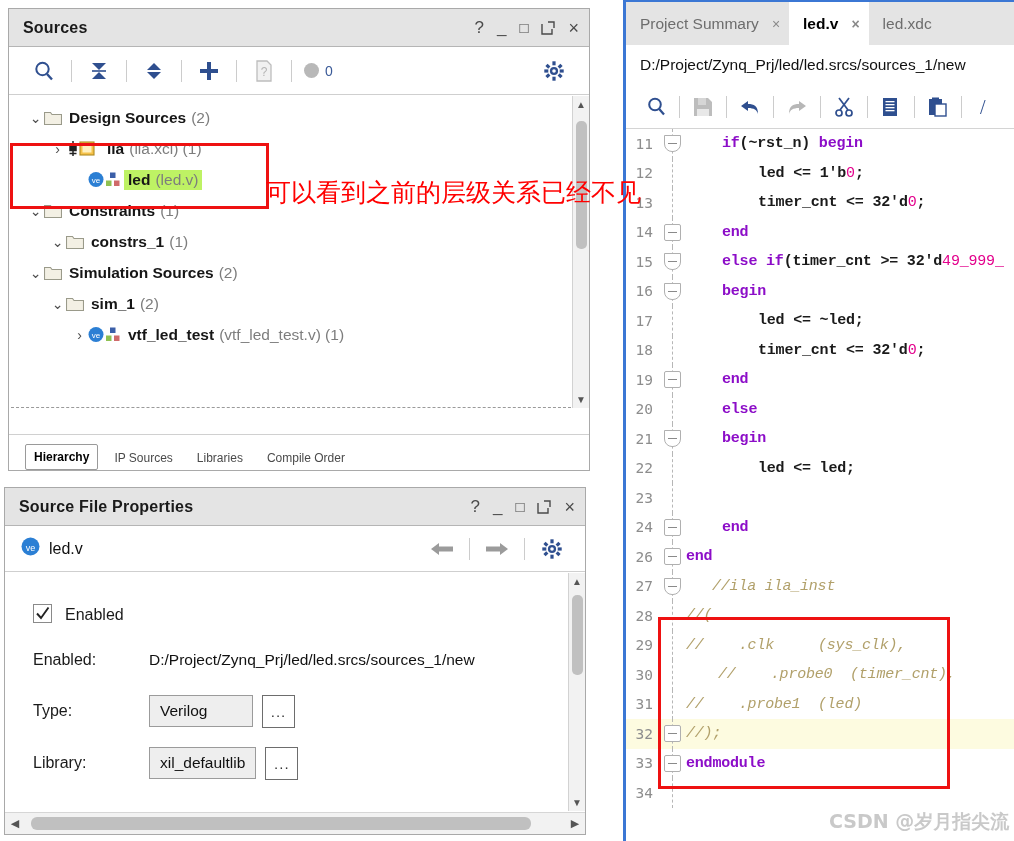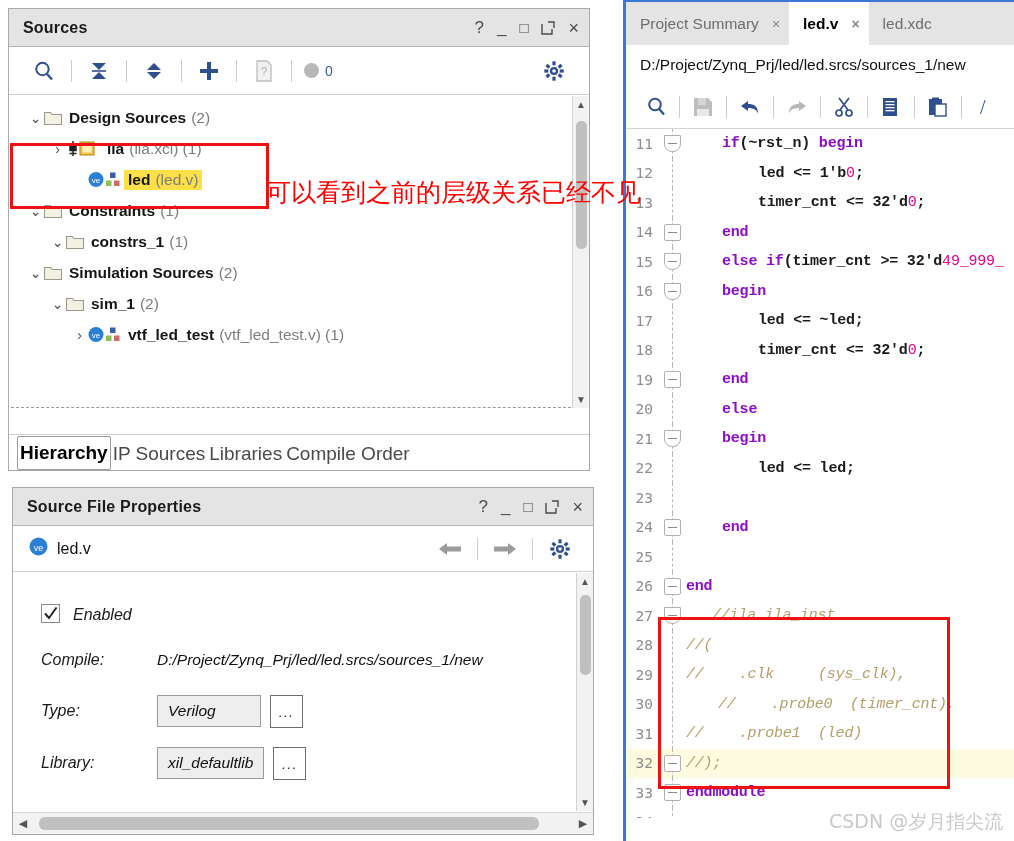--- a/index.html
+++ b/index.html
@@ -36,40 +36,40 @@
   .badge-num { font-size:14px; color:#3a5a98; }
 
   
   .tree-area { position:relative; background:#fff; overflow:hidden; }
   .tree-rows { position:absolute; left:0; top:0; right:17px; }
   .trow { display:flex; align-items:center; height:31px; font-size:15.5px; color:#1a1a1a; white-space:nowrap; }
   .twist { width:17px; text-align:center; color:#4e4e4e; font-size:11px; flex:none; }
   .ic { flex:none; margin-right:7px; display:flex; align-items:center; }
   .tlabel { font-weight:bold; color:#161616; }
   .tsub { color:#7d7d7d; font-weight:normal; margin-left:5px; }
-  .tsel { background:#fde047; padding:1px 4px; margin:-1px -4px; }
+  .tsel { background:#bef264; padding:1px 4px; margin:-1px -4px; }
 
   
   .vscroll { position:absolute; right:0; top:0; width:17px; bottom:0; background:#f2f2f2; border-left:1px solid #d2d2d2; }
   .vscroll .arw { height:17px; display:flex; align-items:center; justify-content:center; font-size:10px; color:#555; }
   .vscroll .thumb { position:absolute; left:3px; width:11px; background:#c0c0c0; border-radius:5px; }
 
   
   .tabbar { display:flex; align-items:flex-end; height:36px; padding-left:8px; background:#fff; border-top:1px solid #d0d0d0;}
-  .ptab { font-size:19px; color:#4a4a4a; padding:5px 2px; cursor:pointer; }
+  .ptab { font-size:12px; color:#4a4a4a; padding:5px 8px; cursor:pointer;margin-left:8px; }
   .ptab.active { color:#000; font-weight:bold; border:1px solid #9a9a9a; background:#fff; border-radius:2px; }
 
   
   .prop-head {
     height:46px; background:#fff; border-bottom:1px solid #cfcfcf;
     display:flex; align-items:center; padding:0 12px 0 16px;
   }
   .prop-head .fname { font-size:16px; color:#111; margin-left:9px; }
   .prop-body { position:relative; background:#fff; overflow:hidden; }
-  .prow { display:flex; align-items:center; height:29px; font-size:16px; color:#1a1a1a;font-style:italic; }
+  .prow { display:flex; align-items:center; height:29px; font-size:16px; color:#1a1a1a; }
   .plab { width:116px; flex:none; }
   .pval-path { color:#111; font-size:15.5px; white-space:nowrap; }
   .combo {
     height:32px; min-width:104px; background:#eeeeee; border:1px solid #9b9b9b;
     display:flex; align-items:center; padding:0 10px; font-size:15.5px; color:#111;
   }
   .ellipsis-btn {
     width:33px; height:33px; border:1px solid #6d6d6d; background:#fff;
     display:flex; align-items:center; justify-content:center; margin-left:9px;
     font-size:15px; color:#333; letter-spacing:1px; cursor:pointer;
@@ -297,21 +297,21 @@
     </div>
 
     <div class="tabbar" style="position:absolute; left:0; bottom:0; right:0;" id="src-tabs">
         <div class="ptab active">Hierarchy</div>
         <div class="ptab">IP Sources</div>
         <div class="ptab">Libraries</div>
         <div class="ptab">Compile Order</div>
       </div>
   </div>
 
-  <div class="panel" id="props-panel" style="left:12px; top:487px; width:582px; height:348px;">
+  <div class="panel" id="props-panel" style="left:4px; top:487px; width:582px; height:348px;">
 
     <div class="panel-title">
       <span class="ttl">Source File Properties</span>
       <span class="spacer"></span>
       <span class="wbtns">
         <span class="wbtn" style="font-size:17px;">?</span>
         <span class="wbtn" style="font-size:17px;">_</span>
         <span class="wbtn" style="font-size:15px;">□</span>
         <span class="wbtn">
           <svg width="14" height="14" viewBox="0 0 14 14">
@@ -369,21 +369,21 @@
           <span style="margin-right:13px;">
             <svg width="19" height="19" viewBox="0 0 19 19">
                 <rect x="0.5" y="0.5" width="18" height="18" fill="#fff" stroke="#8a8a8a"></rect>
                 <path d="M4 9.5 L8 14 L15.5 3.5" fill="none" stroke="#222" stroke-width="1.9"></path>
               </svg>
           </span>
           <span style="font-size:16px;">Enabled</span>
         </div>
 
         <div class="prow" style="height:50px;">
-          <span class="plab">Compile:</span>
+          <span class="plab">Enabled:</span>
           <span class="pval-path">D:/Project/Zynq_Prj/led/led.srcs/sources_1/new</span>
         </div>
 
         <div class="prow" style="height:52px;">
           <span class="plab">Type:</span>
           <span class="combo">Verilog</span>
           <span class="ellipsis-btn">...</span>
         </div>
 
         <div class="prow" style="height:52px;">
@@ -588,27 +588,20 @@
         </div>
         <div class="cline">
           <span class="gutter">24</span>
           <span class="fold">
             <span class="vline"></span>
             <span class="box flat"></span>
           </span>
           <span class="code" style="padding-left: 36px;"><span class="kw">end</span></span>
         </div>
         <div class="cline">
-          <span class="gutter">25</span>
-          <span class="fold">
-            <span class="vline"></span>
-          </span>
-          <span class="code" style="padding-left: 0px;"></span>
-        </div>
-        <div class="cline">
           <span class="gutter">26</span>
           <span class="fold">
             <span class="vline"></span>
             <span class="box flat"></span>
           </span>
           <span class="code" style="padding-left: 0px;"><span class="kw">end</span></span>
         </div>
         <div class="cline">
           <span class="gutter">27</span>
           <span class="fold">
@@ -669,15 +662,15 @@
           <span class="code" style="padding-left: 0px;"></span>
         </div>
       </div>
   </div>
 
   <div class="redbox" id="box0" style="left: 10px; top: 143px; width: 259px; height: 66px;"></div>
   <div class="redbox" id="box1" style="left: 658px; top: 617px; width: 292px; height: 172px;"></div>
 
   <div class="cn-note" style="left:266px; top:176px;">可以看到之前的层级关系已经不见</div>
 
-  <div class="watermark" style="left:829px; top:809px;">CSDN @岁月指尖流</div>
+  <div class="watermark" style="left:829px; top:809px;font-weight:bold;">CSDN @岁月指尖流</div>
 
 </div>
 
 </body></html>

